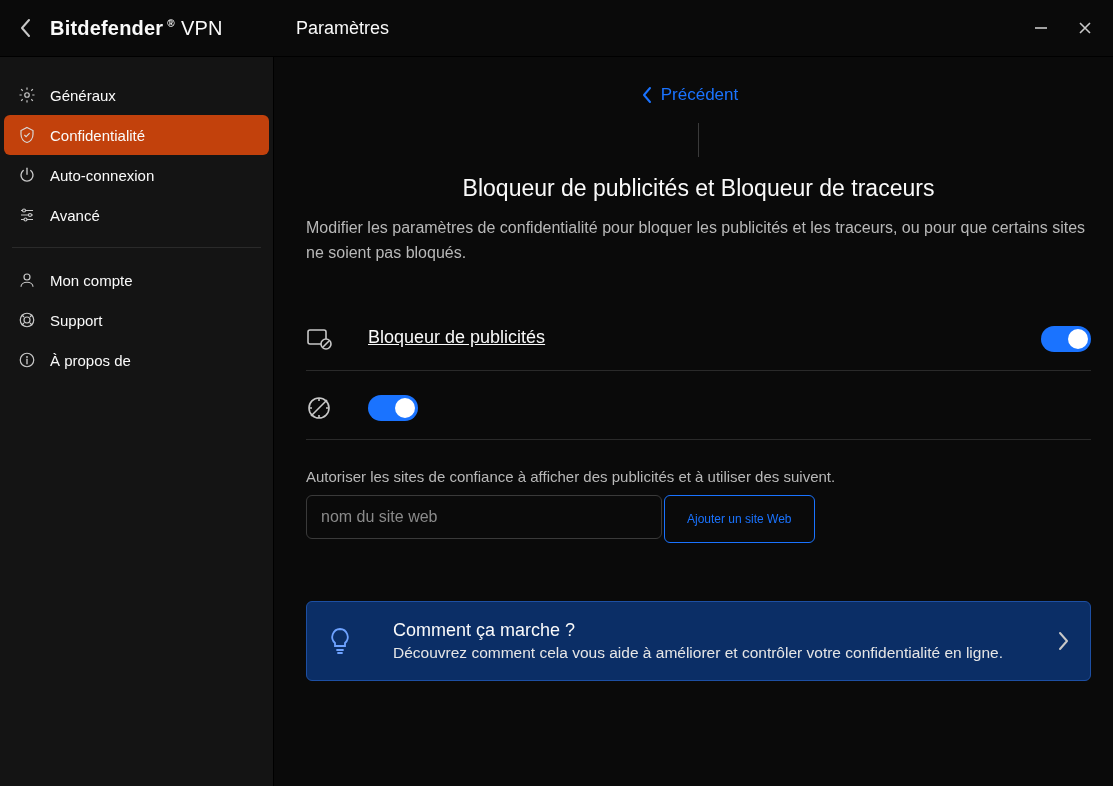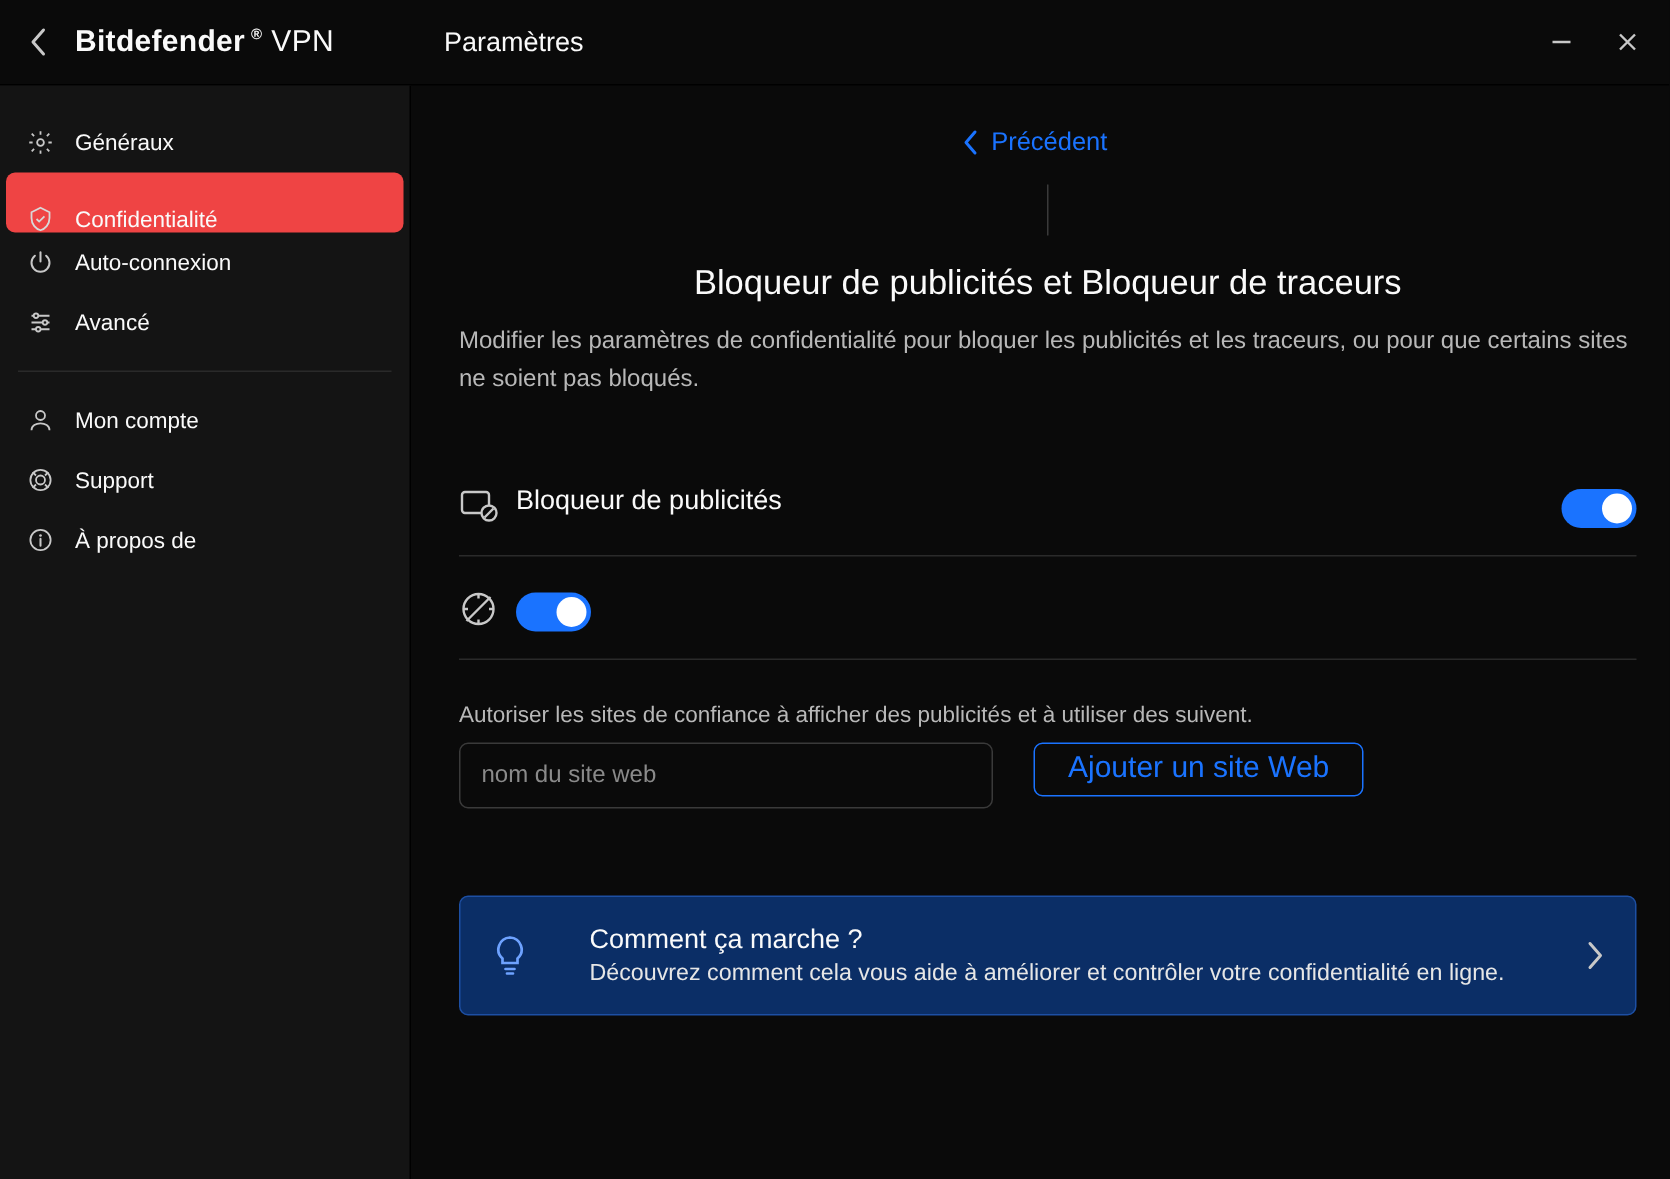--- a/index.html
+++ b/index.html
@@ -36,60 +36,60 @@
   .win-btns{display:flex;align-items:center;gap:28px;padding-right:20px;}
   .win-btn{width:16px;height:16px;display:flex;align-items:center;
     justify-content:center;cursor:pointer;}
 
   
   .body{flex:1;display:flex;min-height:0;}
   .sidebar{width:var(--sidebar-w);border-right:1px solid #000;
     background:var(--bg-alt);padding:18px 4px;box-sizing:border-box;}
   .nav-item{display:flex;align-items:center;gap:14px;height:40px;
     padding:0 14px;border-radius:6px;cursor:pointer;color:var(--text);}
-  .nav-item.active{background:#ef4444;align-items:flex-end;}
+  .nav-item.active{background:#c2410c;}
   .nav-item .ico{width:18px;height:18px;display:flex;align-items:center;
     justify-content:center;color:#d0d0d0;}
   .nav-sep{height:1px;background:#2a2a2a;margin:12px 8px;}
 
   .main{flex:1;padding:28px 22px 0 32px;box-sizing:border-box;
     overflow:auto;}
   .crumb{display:flex;align-items:center;gap:18px;margin-bottom:14px;flex-direction:column;}
   .crumb-back{display:flex;align-items:center;gap:8px;color:var(--accent);
     font-size:17px;cursor:pointer;padding-right:18px;}
   .crumb-sep{width:1px;height:34px;background:#3a3a3a;}
   .crumb-title{font-size:23px;font-weight:500;}
   .lead{color:var(--muted);font-size:16px;line-height:1.55;
     max-width:780px;margin:12px 0 36px 0;}
 
-  .feature-row{display:flex;align-items:center;gap:12px;
-    padding:18px 0;border-bottom:1px solid var(--row-border);}
+  .feature-row{display:flex;align-items:flex-end;gap:36px;
+    padding:18px 0;border-bottom:1px solid var(--row-border);text-decoration:underline;}
   .feature-row:last-of-type{border-bottom:none;}
   .feature-ico{width:26px;height:26px;display:flex;align-items:center;
     justify-content:center;color:#c8c8c8;flex:0 0 26px;margin-top:3px;}
   .feature-text{flex:1;}
   .feature-title{font-size:18px;font-weight:500;margin-bottom:4px;}
   .feature-desc{color:var(--muted);font-size:15.5px;}
   .toggle{width:50px;height:26px;border-radius:13px;position:relative;
     cursor:pointer;flex:0 0 50px;margin-top:6px;background:#555;}
   .toggle.on{background:var(--accent);}
   .toggle .knob{position:absolute;top:3px;width:20px;height:20px;
     border-radius:50%;background:#fff;transition:.15s;}
   .toggle.on .knob{right:3px;}
   .toggle:not(.on) .knob{left:3px;}
 
   .whitelist{margin-top:28px;}
   .wl-label{color:var(--muted);font-size:15px;margin-bottom:10px;}
-  .wl-row{display:flex;gap:27px;}
+  .wl-row{display:flex;gap:2px;}
   .wl-input{flex:0 0 356px;height:44px;background:transparent;
     border:1px solid #3a3a3a;border-radius:6px;color:var(--text);
     font-size:16px;padding:0 14px;box-sizing:border-box;}
   .wl-input::placeholder{color:#8a8a8a;}
-  .wl-btn{height:36px;padding:4px 22px;border-radius:6px;background:transparent;
-    border:1px solid var(--accent);color:var(--accent);font-size:20px;
+  .wl-btn{height:48px;padding:4px 22px;border-radius:6px;background:transparent;
+    border:1px solid var(--accent);color:var(--accent);font-size:12px;
     cursor:pointer;}
 
   .info-card{margin-top:58px;background:var(--info-bg);border:1px solid
     var(--info-border);border-radius:6px;padding:18px 20px;display:flex;
     align-items:center;gap:40px;cursor:pointer;}
   .info-ico{width:26px;height:26px;display:flex;align-items:center;
     justify-content:center;color:#6ea2ff;}
   .info-text{flex:1;}
   .info-title{font-size:18px;font-weight:500;margin-bottom:3px;}
   .info-desc{font-size:15.5px;color:#e6e6e6;}

